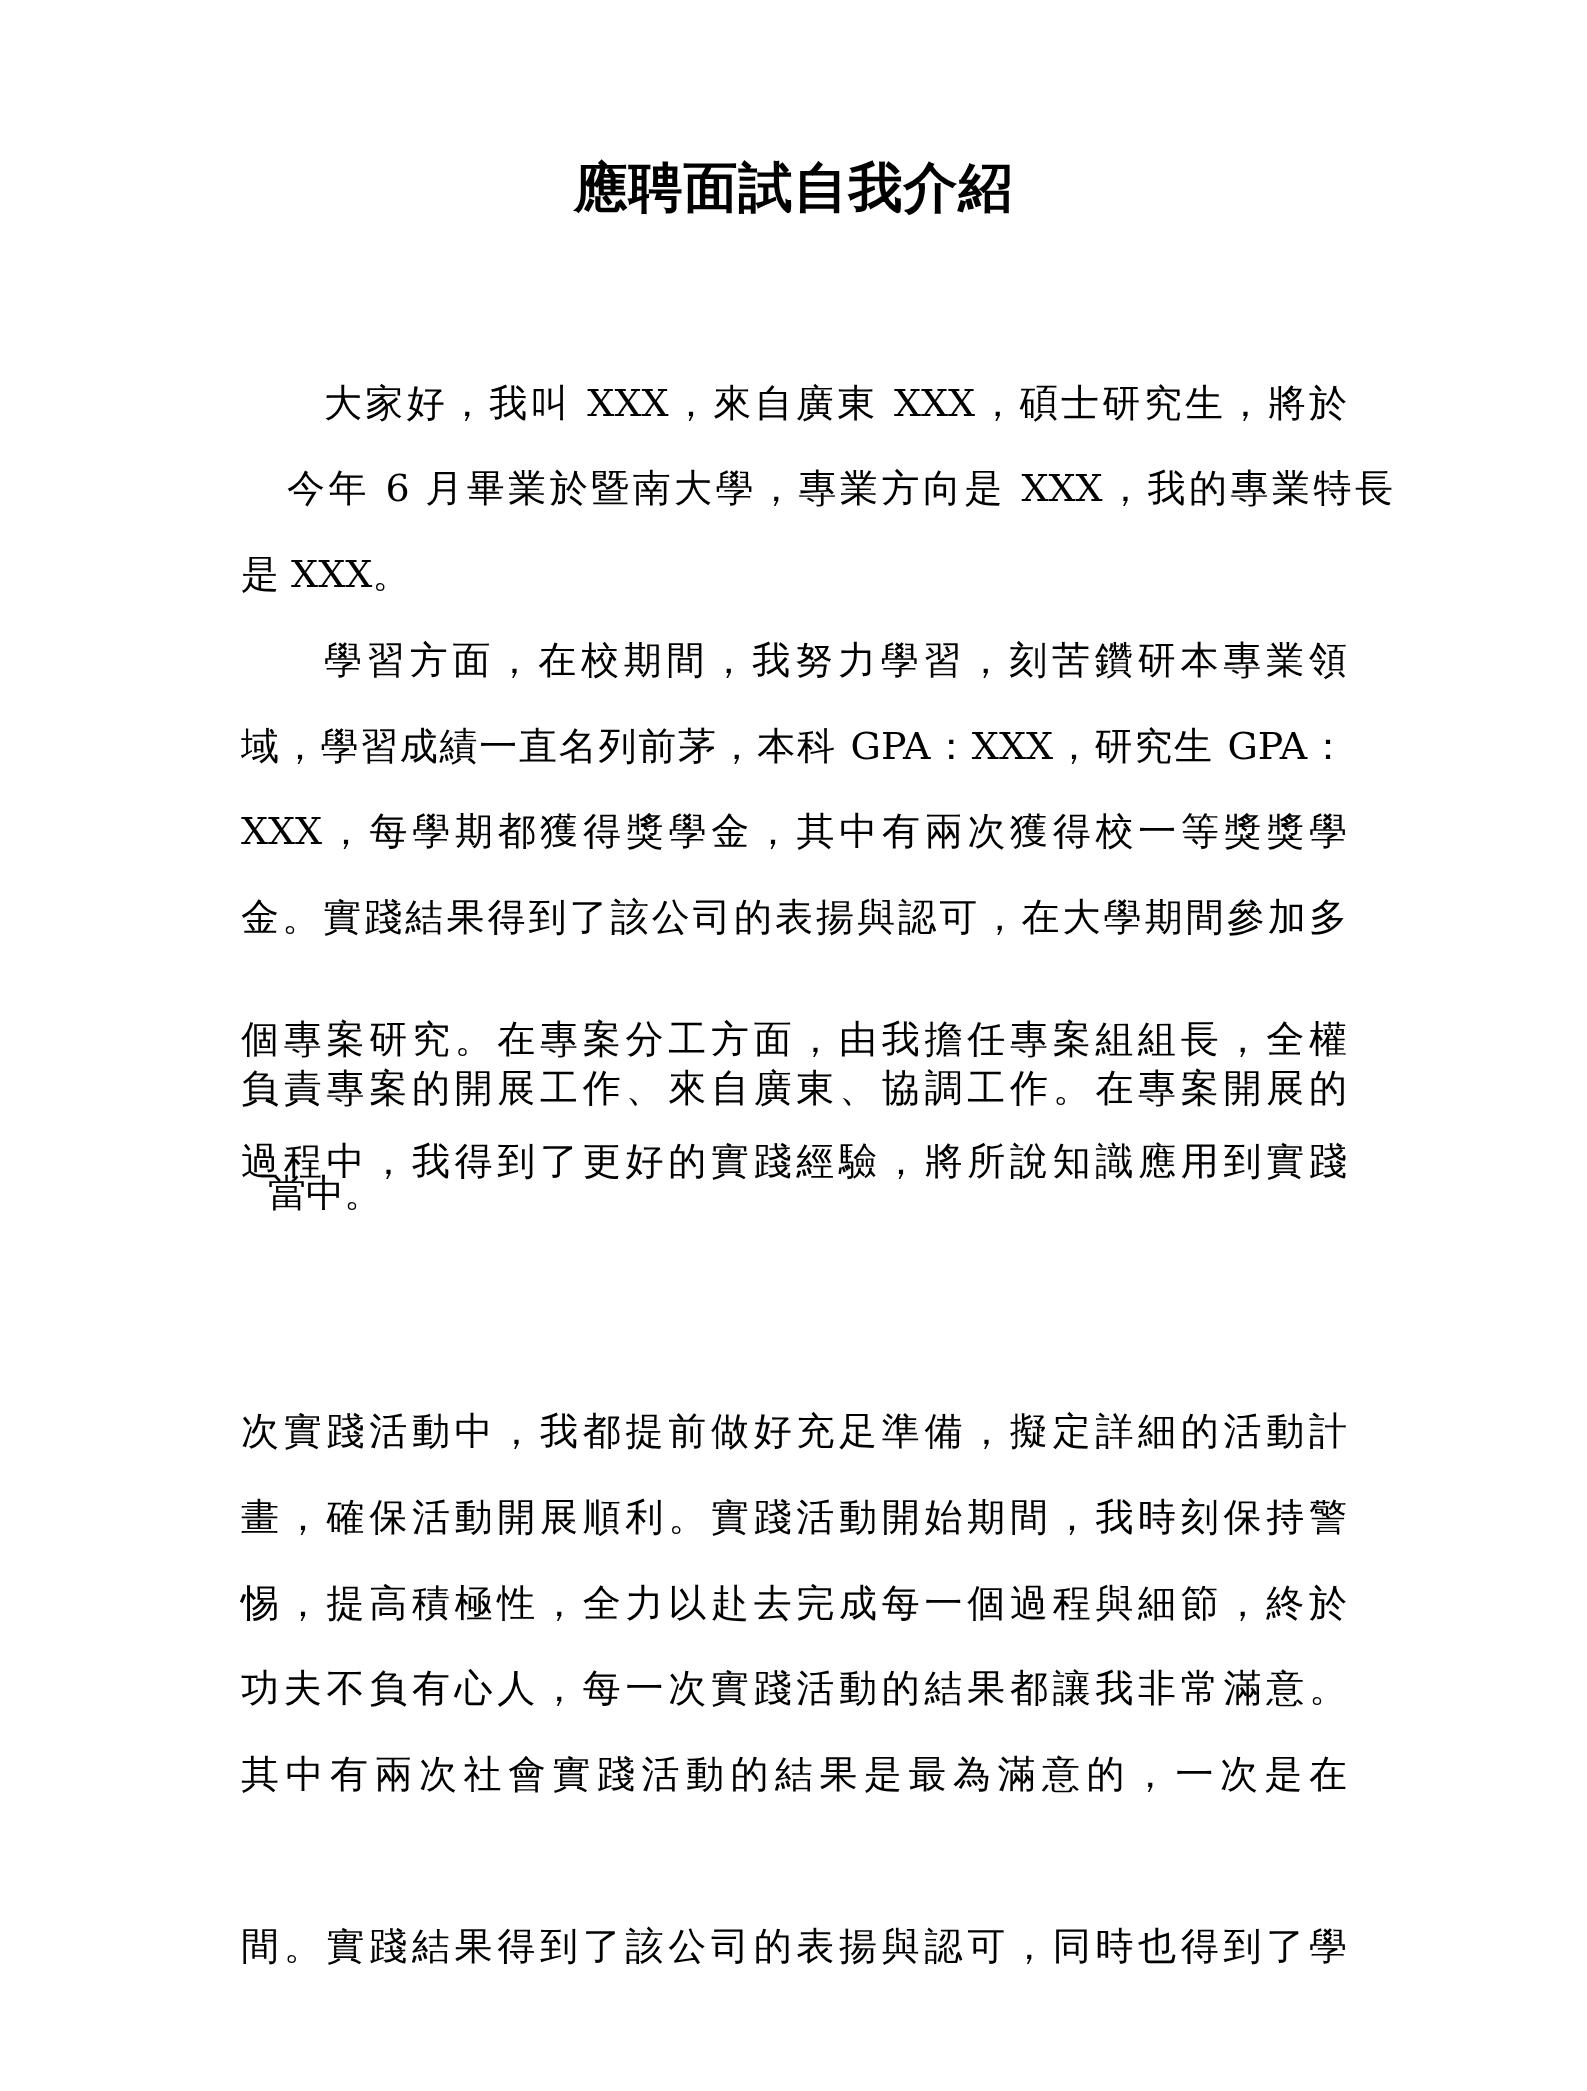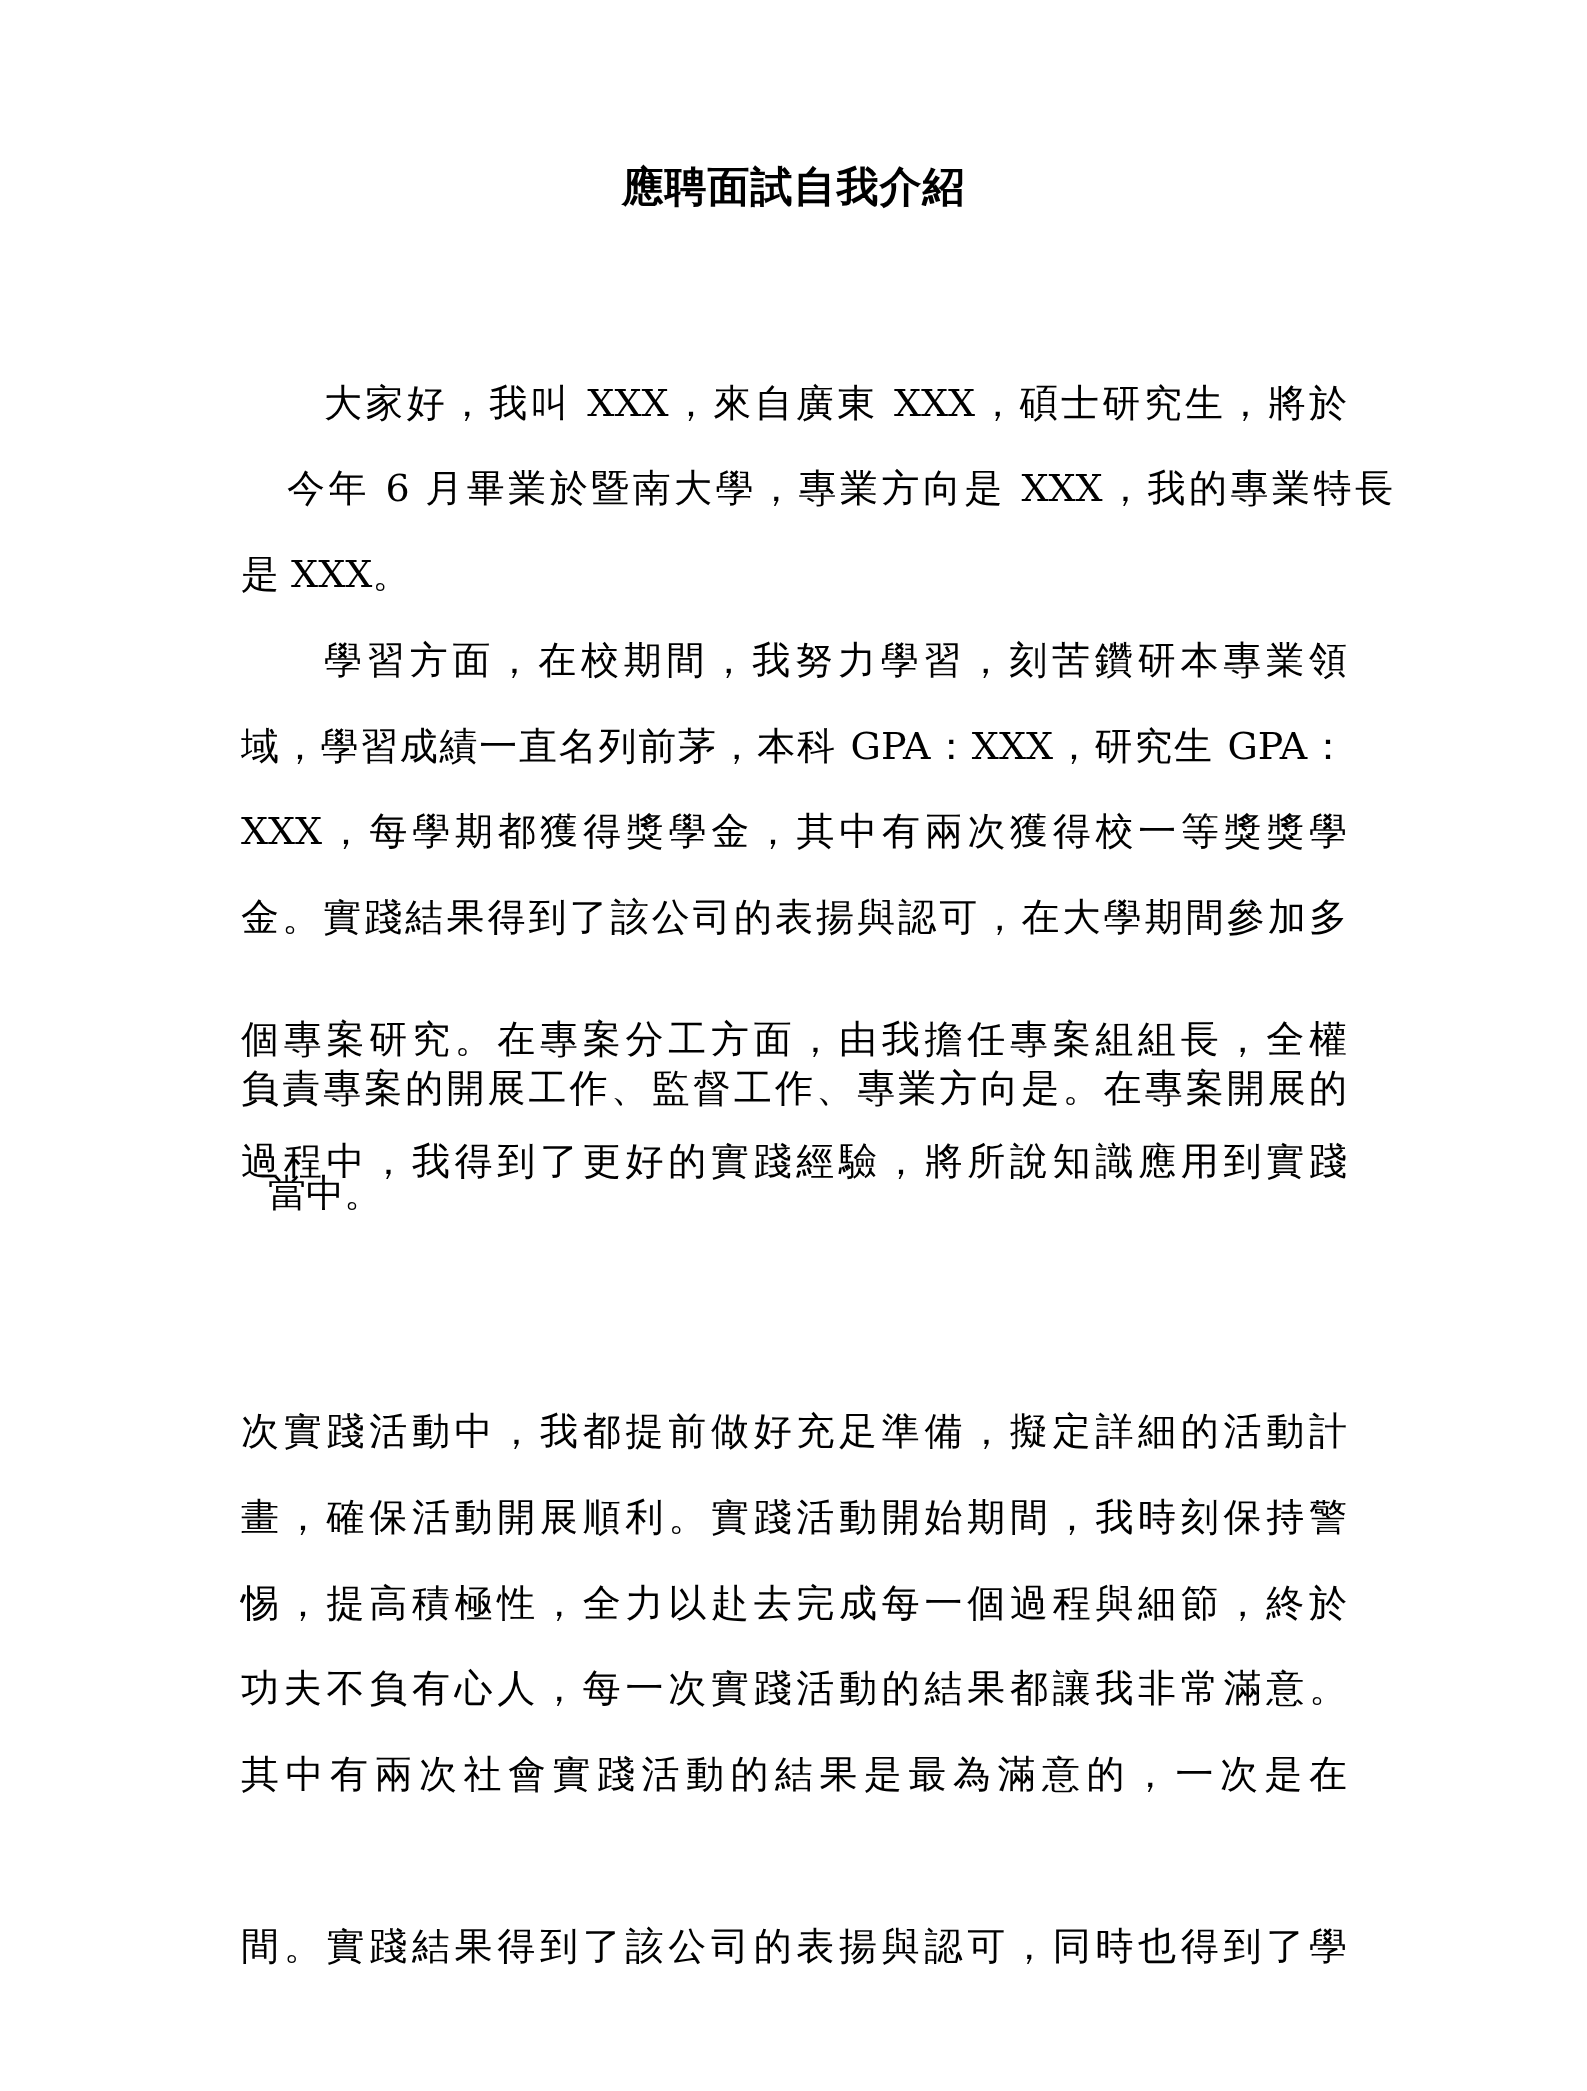--- a/index.html
+++ b/index.html
@@ -22,21 +22,21 @@
       width: 1587px;
       height: 2091px;
       background: #ffffff;
     }
     .title {
       position: absolute;
       left: 0;
       top: 152px;
       width: 1587px;
       text-align: center;
-      font-size: 42px;
+      font-size: 54px;
       font-weight: bold;
       line-height: 70px;
       letter-spacing: 1px;
     }
     .line {
       position: absolute;
       left: 241px;
       width: 1106px;
       font-size: 38px;
       line-height: 50px;
@@ -60,21 +60,21 @@
 
   <div class="line indent" style="top:378px;">大家好，我叫 XXX，來自廣東 XXX，碩士研究生，將於</div>
   <div class="line" style="top:463px;margin-left:46px;">今年 6 月畢業於暨南大學，專業方向是 XXX，我的專業特長</div>
   <div class="line last" style="top:549px;">是 XXX。</div>
 
   <div class="line indent" style="top:635px;">學習方面，在校期間，我努力學習，刻苦鑽研本專業領</div>
   <div class="line" style="top:721px;">域，學習成績一直名列前茅，本科 GPA：XXX，研究生 GPA：</div>
   <div class="line" style="top:806px;">XXX，每學期都獲得獎學金，其中有兩次獲得校一等獎獎學</div>
   <div class="line" style="top:892px;">金。實踐結果得到了該公司的表揚與認可，在大學期間參加多</div>
   <div class="line" style="top:990px;margin-top:24px;">個專案研究。在專案分工方面，由我擔任專案組組長，全權</div>
-  <div class="line" style="top:1063px;">負責專案的開展工作、監督工作、專業方向是。在專案開展的</div>
+  <div class="line" style="top:1063px;">負責專案的開展工作、來自廣東、協調工作。在專案開展的</div>
   <div class="line" style="top:1115px;margin-top:21px;">過程中，我得到了更好的實踐經驗，將所說知識應用到實踐</div>
   <div class="line last" style="top:1168px;margin-left:27px;">當中。</div>
 
   <div class="line" style="top:1406px;">次實踐活動中，我都提前做好充足準備，擬定詳細的活動計</div>
   <div class="line" style="top:1492px;">畫，確保活動開展順利。實踐活動開始期間，我時刻保持警</div>
   <div class="line" style="top:1578px;">惕，提高積極性，全力以赴去完成每一個過程與細節，終於</div>
   <div class="line" style="top:1663px;">功夫不負有心人，每一次實踐活動的結果都讓我非常滿意。</div>
   <div class="line" style="top:1749px;">其中有兩次社會實踐活動的結果是最為滿意的，一次是在</div>
   <div class="line" style="top:1921px;">間。實踐結果得到了該公司的表揚與認可，同時也得到了學</div>
 </div>

